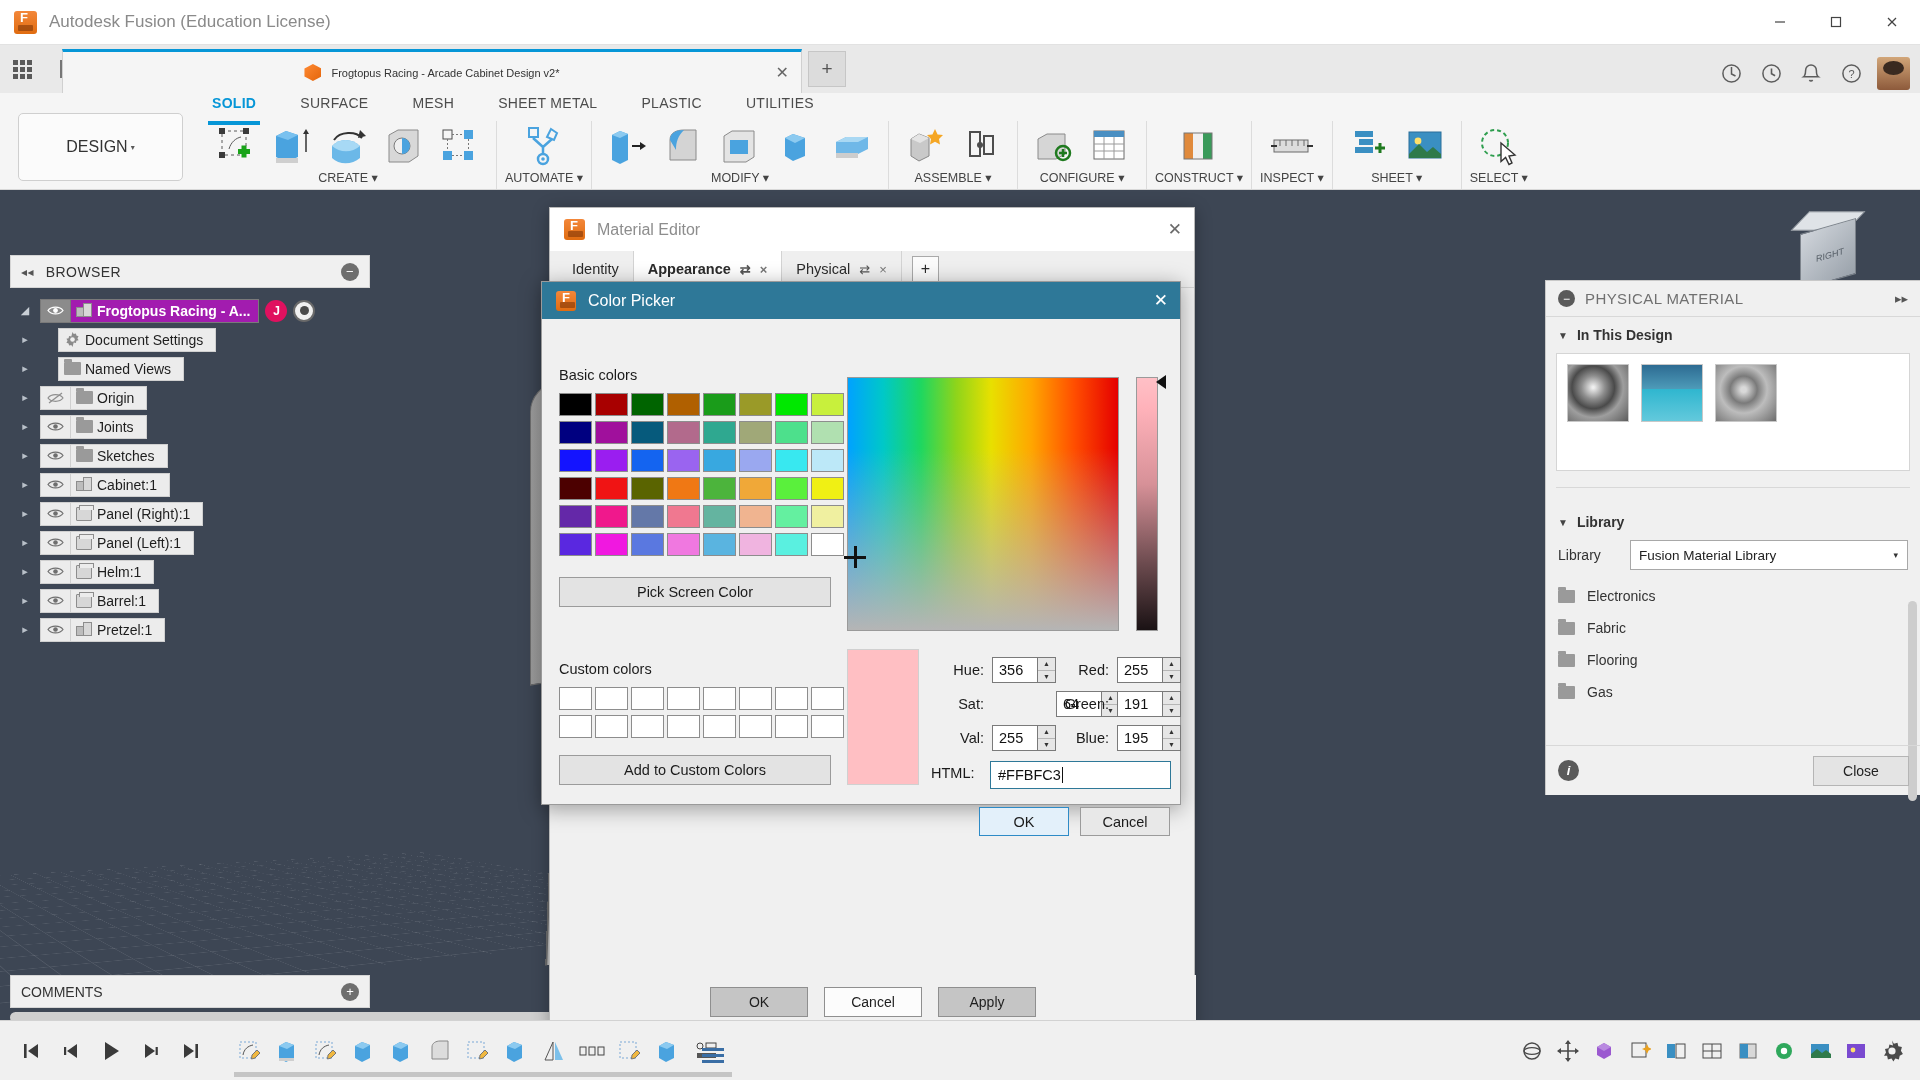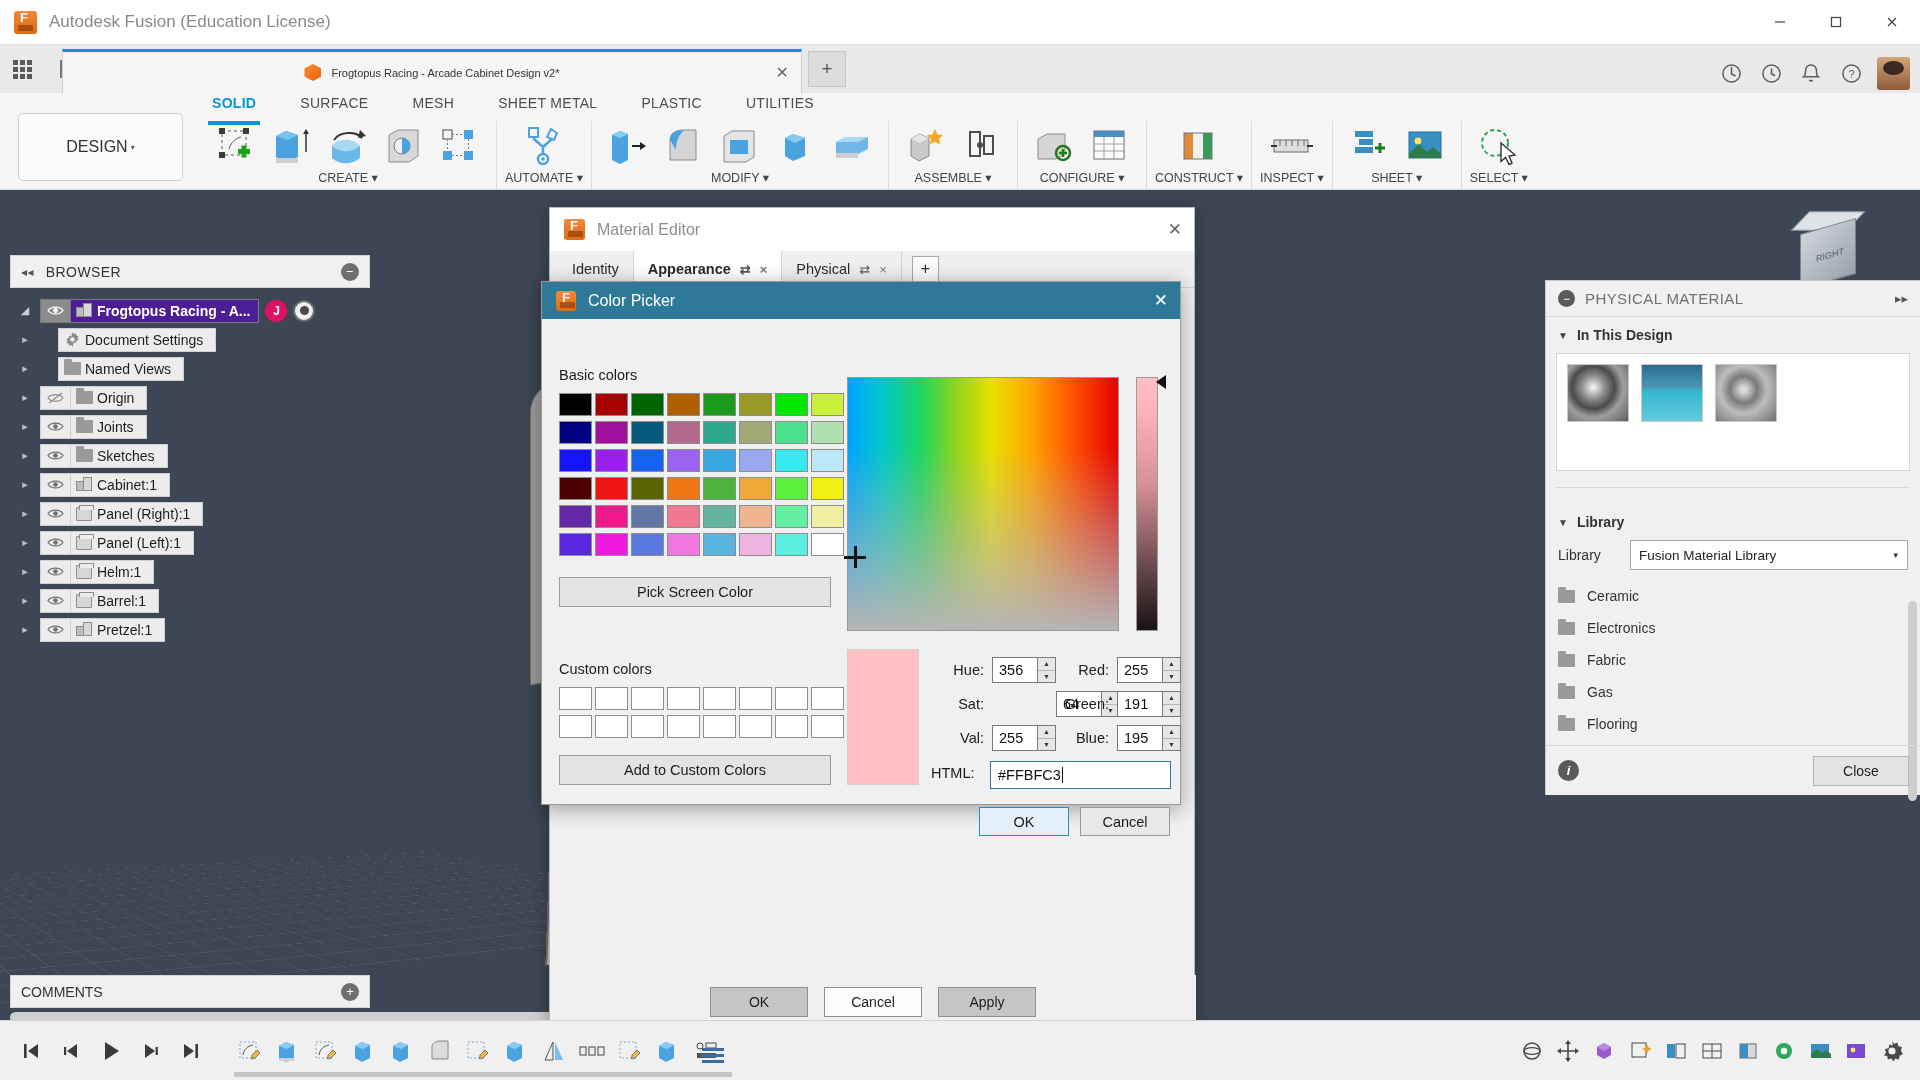--- a/index.html
+++ b/index.html
@@ -146,21 +146,21 @@
   .eye {
     width: 30px; height: 24px; display: flex; align-items: center;
     justify-content: center; background: #ececec; border: 1px solid #d0d0d0;
     border-right: none;
   }
   .tchip {
     display: flex; align-items: center; height: 24px; background: #ececec;
     border: 1px solid #d0d0d0; padding-right: 12px; color: #1e1e1e; font-size: 14px;
   }
   .tchip .tico { width: 26px; display: flex; align-items: center; justify-content: center; }
-  .trow.root .tchip { background: #4c1d95; border-color: #7a7a7a; color: #fff;
+  .trow.root .tchip { background: #a21caf; border-color: #7a7a7a; color: #fff;
     font-weight: bold; padding-right: 8px; }
   .trow.root .eye { background: #8b8b8b; border-color: #7a7a7a; }
   .badge-j {
     width: 22px; height: 22px; border-radius: 50%; background: #e0115f; color: #fff;
     font-size: 12px; font-weight: bold; display: flex; align-items: center;
     justify-content: center; margin-left: 6px;
   }
   .dot-ico {
     width: 22px; height: 22px; border-radius: 50%; background: #f0f0f0;
     border: 2px solid #6a6a6a; margin-left: 6px; display: flex;
@@ -1015,37 +1015,33 @@
     <div class="libline">
       <span class="lbl">Library</span>
       <div class="libselect">
         <span>Fusion Material Library</span>
         <span class="chev">▾</span>
       </div>
     </div>
 
     <div class="libitem">
       <span class="folder"></span>
-      <span>Ceramic</span>
-    </div>
-    <div class="libitem">
-      <span class="folder"></span>
       <span>Electronics</span>
     </div>
     <div class="libitem">
       <span class="folder"></span>
       <span>Fabric</span>
     </div>
     <div class="libitem">
       <span class="folder"></span>
-      <span>Gas</span>
+      <span>Flooring</span>
     </div>
     <div class="libitem">
       <span class="folder"></span>
-      <span>Flooring</span>
+      <span>Gas</span>
     </div>
 
     <div class="pmscroll"></div>
 
     <div class="pmfoot">
       <span class="info-ico">i</span>
       <span class="closebtn">Close</span>
     </div>
   </div>
 

